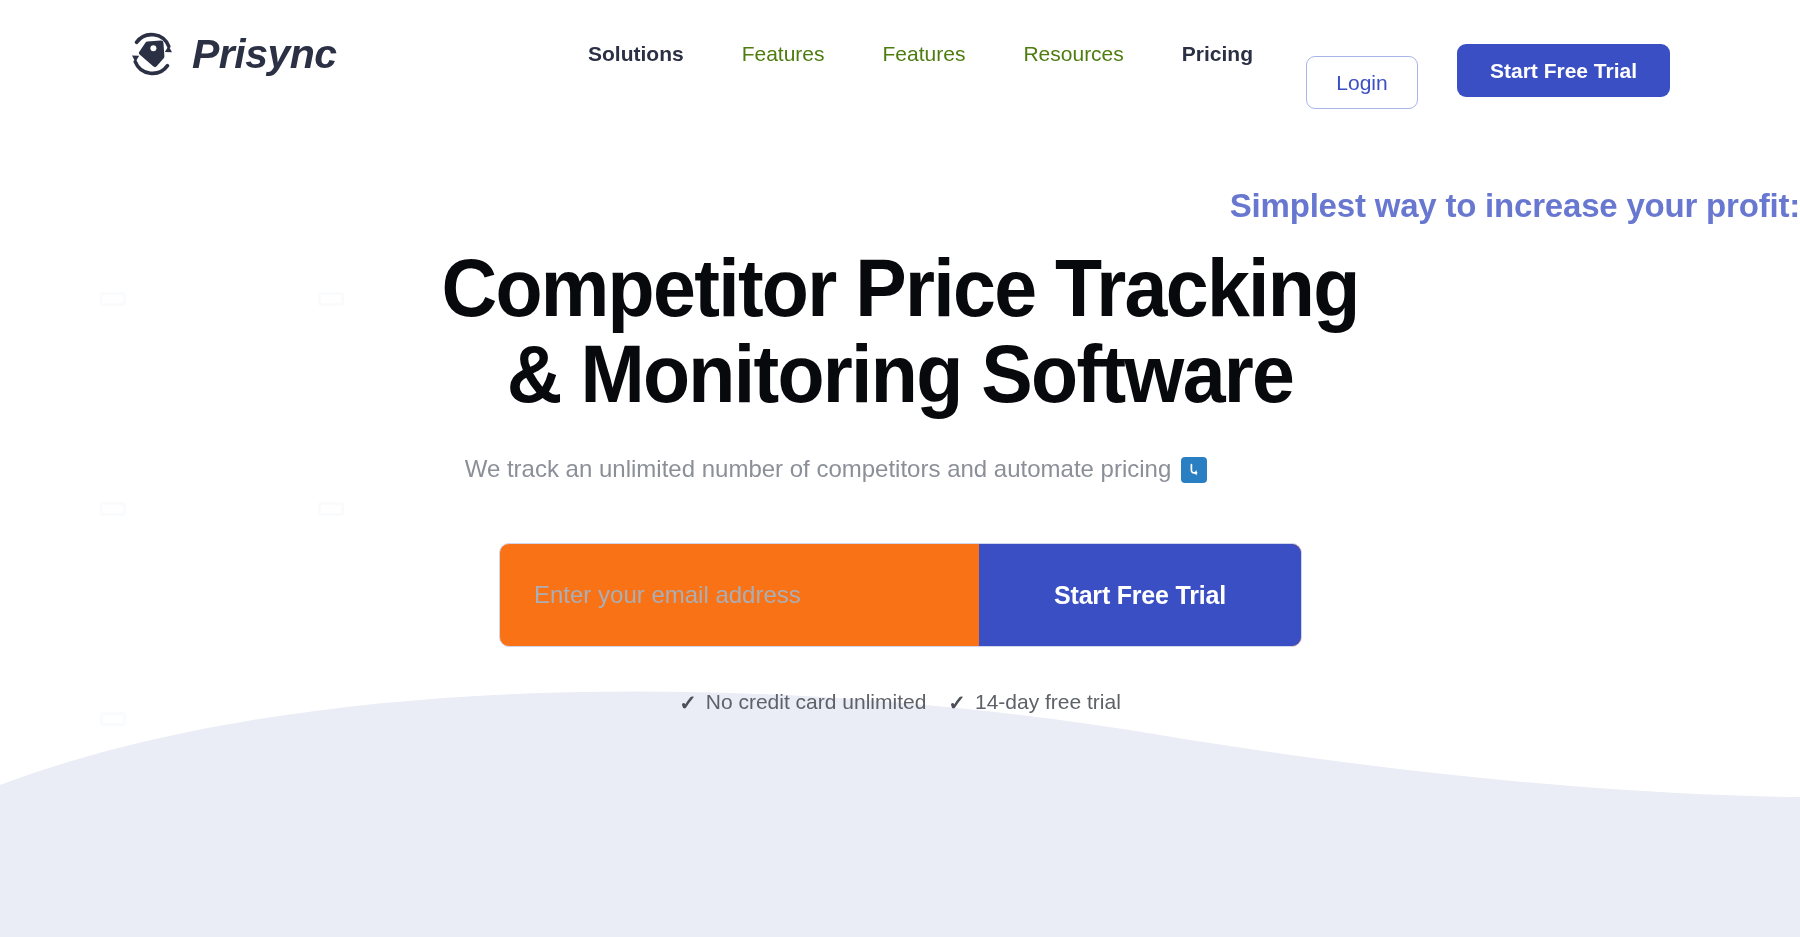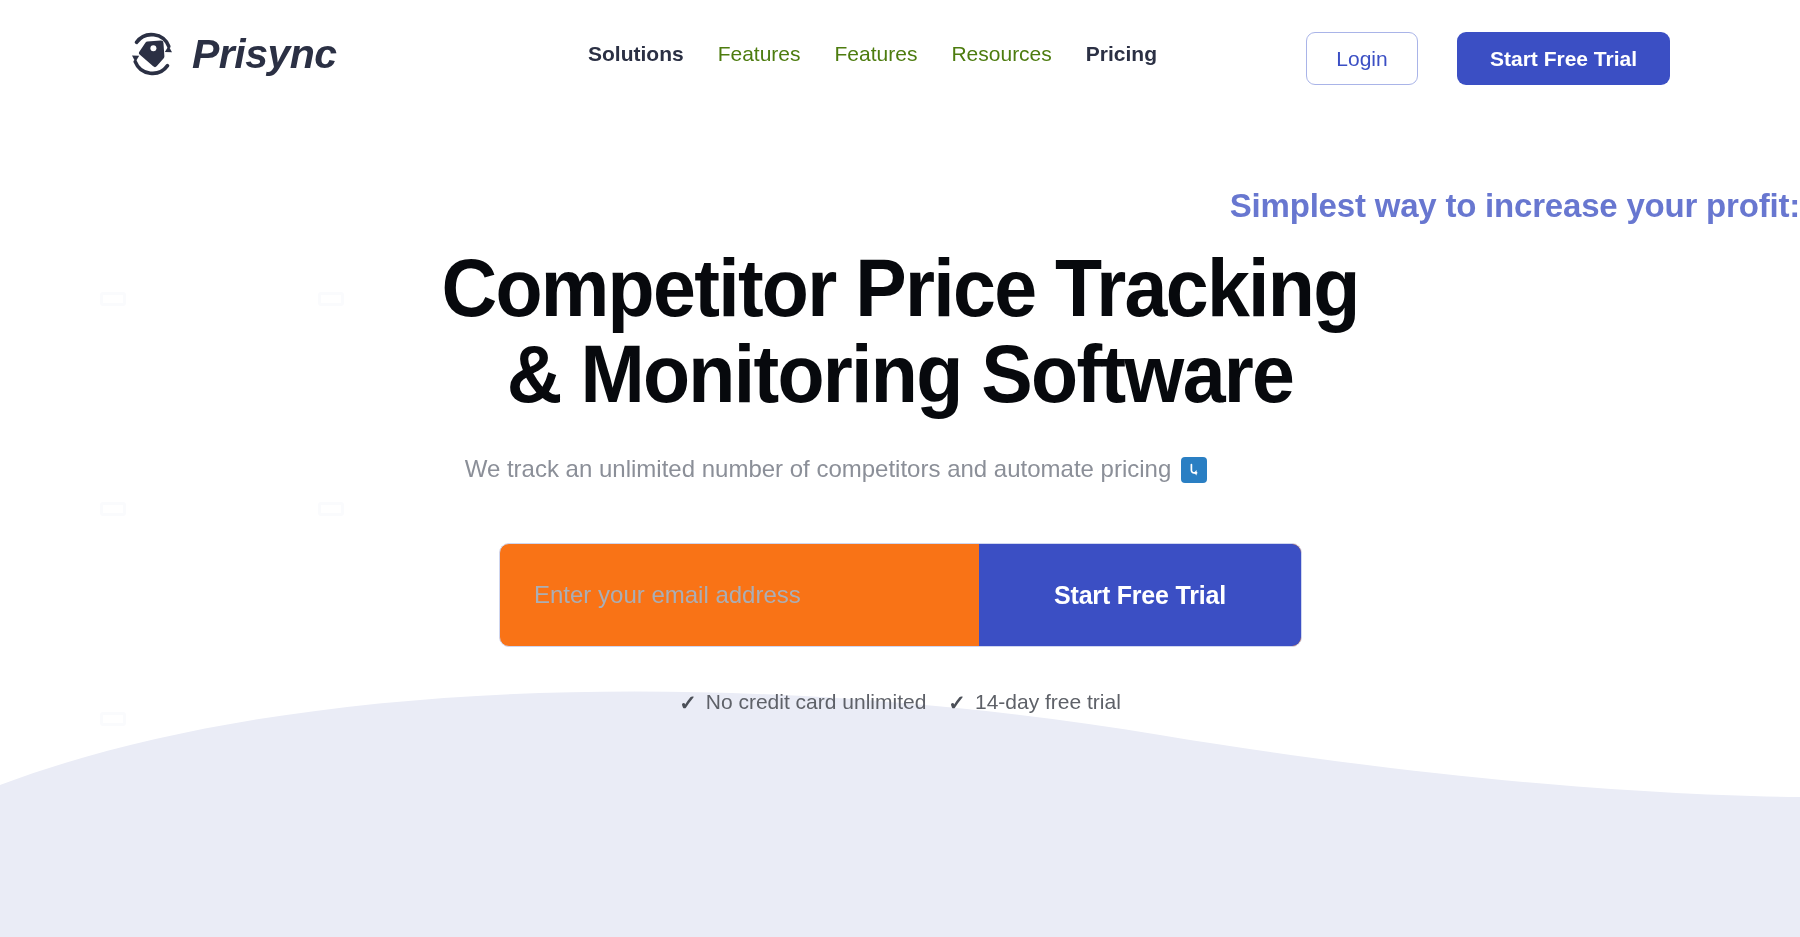--- a/index.html
+++ b/index.html
@@ -85,21 +85,21 @@
     letter-spacing: -0.5px;
     color: #2b3044;
     line-height: 1;
   }
 
   .main-nav {
     position: absolute;
     left: 588px;
     top: 40px;
     display: flex;
-    gap: 34px;
+    gap: 58px;
   }
   .nav-link {
     font-size: 21px;
     color: #4d7c0f;
     font-weight: 400;
     text-decoration: none;
     white-space: nowrap;
     line-height: 28px;
   }
   .nav-link.is-active {
@@ -124,20 +124,21 @@
     border: 1.5px solid #a9b4e8;
     border-radius: 9px;
     background: #ffffff;
     color: #3b4fc4;
     font-size: 21px;
     font-weight: 400;
     font-family: "Liberation Sans", sans-serif;
     cursor: pointer;
     text-decoration: none;
     white-space: nowrap;
+    margin-top: 24px;
   }
   .btn-trial-header {
     display: inline-flex;
     align-items: center;
     justify-content: center;
     width: 213px;
     height: 53px;
     border: none;
     border-radius: 9px;
     background: #3b4fc4;

